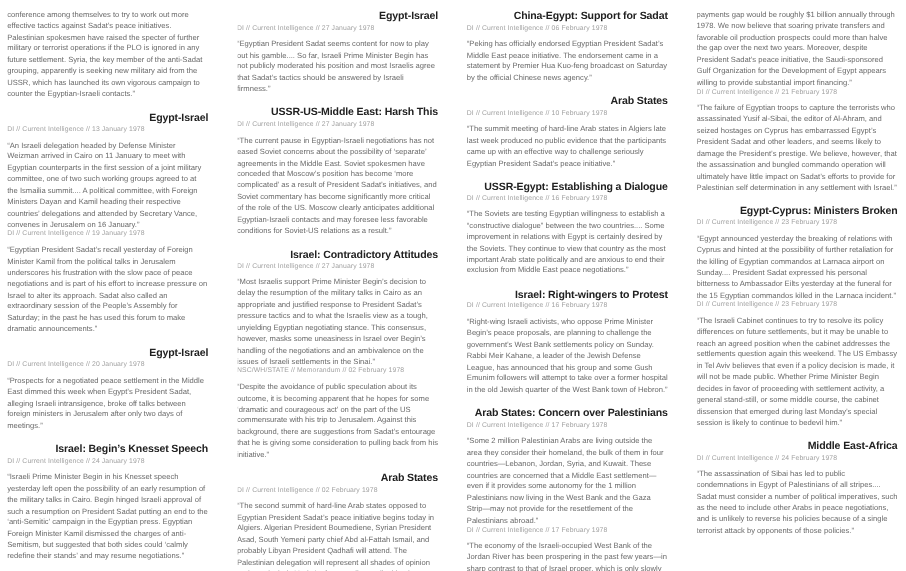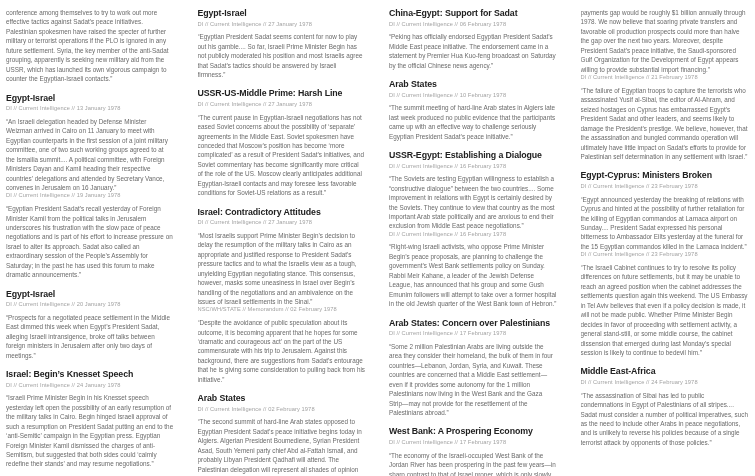--- a/index.html
+++ b/index.html
@@ -28,20 +28,21 @@
   }
   .entry { margin: 0; }
   .entry-heading {
     font-size: 8.8px;
     font-weight: 700;
     color: #212121;
     letter-spacing: -0.1px;
     line-height: 1.2;
     margin: 9px 0 2px 0;
     transform-origin: left center;
+    text-align: right;
   }
   .entry:first-child .entry-heading { margin-top: 0; }
   .entry-citation {
     font-size: 5.7px;
     color: #a2a2a2;
     letter-spacing: 0.1px;
     line-height: 1.25;
     margin: 0 0 4.5px 0;
   }
   .entry-body {
@@ -81,21 +82,21 @@
           <p class="entry-body">“Israeli Prime Minister Begin in his Knesset speech yesterday left open the possibility of an early resumption of the military talks in Cairo. Begin hinged Israeli approval of such a resumption on President Sadat putting an end to the ‘anti-Semitic’ campaign in the Egyptian press. Egyptian Foreign Minister Kamil dismissed the charges of anti-Semitism, but suggested that both sides could ‘calmly redefine their stands’ and may resume negotiations.”</p>
         </article>
       </div>
       <div class="column">
         <article class="entry">
           <h3 class="entry-heading">Egypt-Israel</h3>
           <div class="entry-citation">DI // Current Intelligence // 27 January 1978</div>
           <p class="entry-body">“Egyptian President Sadat seems content for now to play out his gamble.... So far, Israeli Prime Minister Begin has not publicly moderated his position and most Israelis agree that Sadat’s tactics should be answered by Israeli firmness.”</p>
         </article>
         <article class="entry">
-          <h3 class="entry-heading">USSR-US-Middle Prime: Harsh Line</h3>
+          <h3 class="entry-heading">USSR-US-Middle East: Harsh This</h3>
           <div class="entry-citation">DI // Current Intelligence // 27 January 1978</div>
           <p class="entry-body">“The current pause in Egyptian-Israeli negotiations has not eased Soviet concerns about the possibility of ‘separate’ agreements in the Middle East. Soviet spokesmen have conceded that Moscow’s position has become ‘more complicated’ as a result of President Sadat’s initiatives, and Soviet commentary has become significantly more critical of the role of the US. Moscow clearly anticipates additional Egyptian-Israeli contacts and may foresee less favorable conditions for Soviet-US relations as a result.”</p>
         </article>
         <article class="entry">
           <h3 class="entry-heading">Israel: Contradictory Attitudes</h3>
           <div class="entry-citation">DI // Current Intelligence // 27 January 1978</div>
           <p class="entry-body">“Most Israelis support Prime Minister Begin’s decision to delay the resumption of the military talks in Cairo as an appropriate and justified response to President Sadat’s pressure tactics and to what the Israelis view as a tough, unyielding Egyptian negotiating stance. This consensus, however, masks some uneasiness in Israel over Begin’s handling of the negotiations and an ambivalence on the issues of Israeli settlements in the Sinai.”</p>
         </article>
         <article class="entry">
           <div class="entry-citation">NSC/WH/STATE // Memorandum // 02 February 1978</div>
@@ -117,30 +118,30 @@
           <h3 class="entry-heading">Arab States</h3>
           <div class="entry-citation">DI // Current Intelligence // 10 February 1978</div>
           <p class="entry-body">“The summit meeting of hard-line Arab states in Algiers late last week produced no public evidence that the participants came up with an effective way to challenge seriously Egyptian President Sadat’s peace initiative.”</p>
         </article>
         <article class="entry">
           <h3 class="entry-heading">USSR-Egypt: Establishing a Dialogue</h3>
           <div class="entry-citation">DI // Current Intelligence // 16 February 1978</div>
           <p class="entry-body">“The Soviets are testing Egyptian willingness to establish a “constructive dialogue” between the two countries.... Some improvement in relations with Egypt is certainly desired by the Soviets. They continue to view that country as the most important Arab state politically and are anxious to end their exclusion from Middle East peace negotiations.”</p>
         </article>
         <article class="entry">
+          <h3 class="entry-heading">Israel: Right-wingers to Protest</h3>
           <div class="entry-citation">DI // Current Intelligence // 16 February 1978</div>
           <p class="entry-body">“Right-wing Israeli activists, who oppose Prime Minister Begin’s peace proposals, are planning to challenge the government’s West Bank settlements policy on Sunday. Rabbi Meir Kahane, a leader of the Jewish Defense League, has announced that his group and some Gush Emunim followers will attempt to take over a former hospital in the old Jewish quarter of the West Bank town of Hebron.”</p>
         </article>
         <article class="entry">
           <h3 class="entry-heading">Arab States: Concern over Palestinians</h3>
           <div class="entry-citation">DI // Current Intelligence // 17 February 1978</div>
           <p class="entry-body">“Some 2 million Palestinian Arabs are living outside the area they consider their homeland, the bulk of them in four countries—Lebanon, Jordan, Syria, and Kuwait. These countries are concerned that a Middle East settlement—even if it provides some autonomy for the 1 million Palestinians now living in the West Bank and the Gaza Strip—may not provide for the resettlement of the Palestinians abroad.”</p>
         </article>
         <article class="entry">
-          <h3 class="entry-heading">West Bank: A Prospering Economy</h3>
           <div class="entry-citation">DI // Current Intelligence // 17 February 1978</div>
           <p class="entry-body">“The economy of the Israeli-occupied West Bank of the Jordan River has been prospering in the past few years—in sharp contrast to that of Israel proper, which is only slowly emerging from a prolonged recession.”</p>
         </article>
       </div>
       <div class="column">
         <article class="entry">
           <p class="entry-body">payments gap would be roughly $1 billion annually through 1978. We now believe that soaring private transfers and favorable oil production prospects could more than halve the gap over the next two years. Moreover, despite President Sadat’s peace initiative, the Saudi-sponsored Gulf Organization for the Development of Egypt appears willing to provide substantial import financing.”</p>
         </article>
         <article class="entry">
           <div class="entry-citation">DI // Current Intelligence // 21 February 1978</div>

